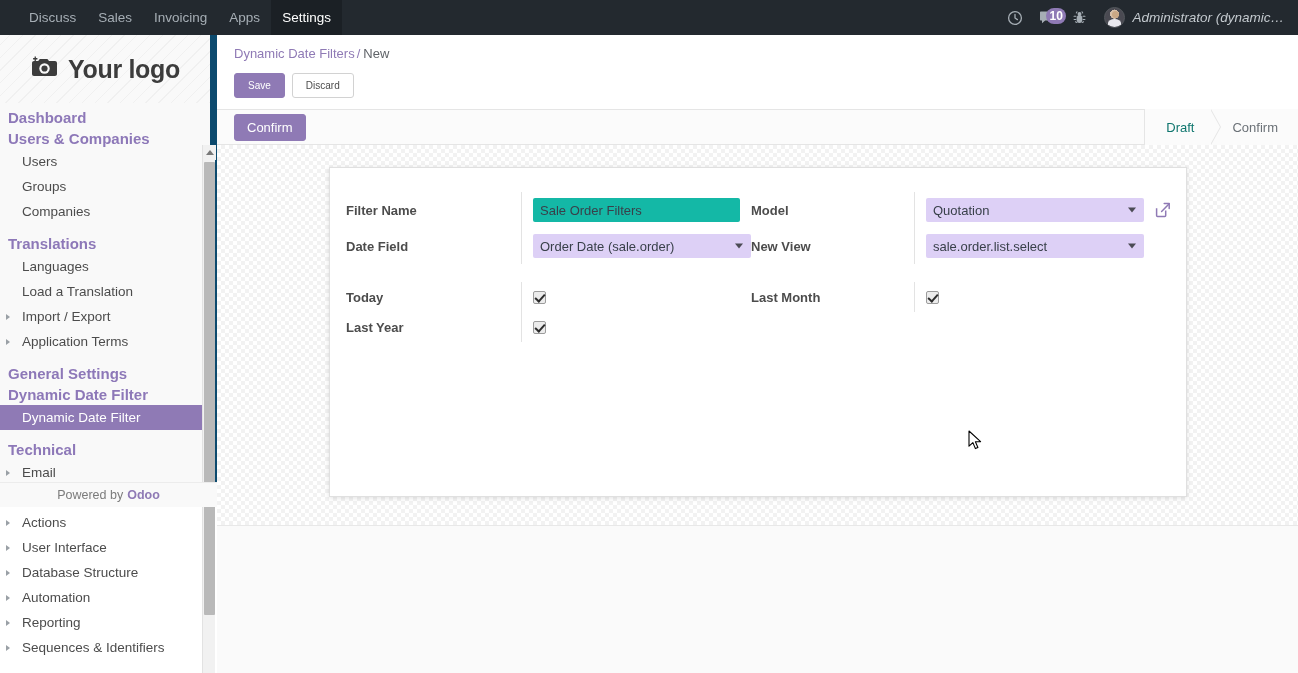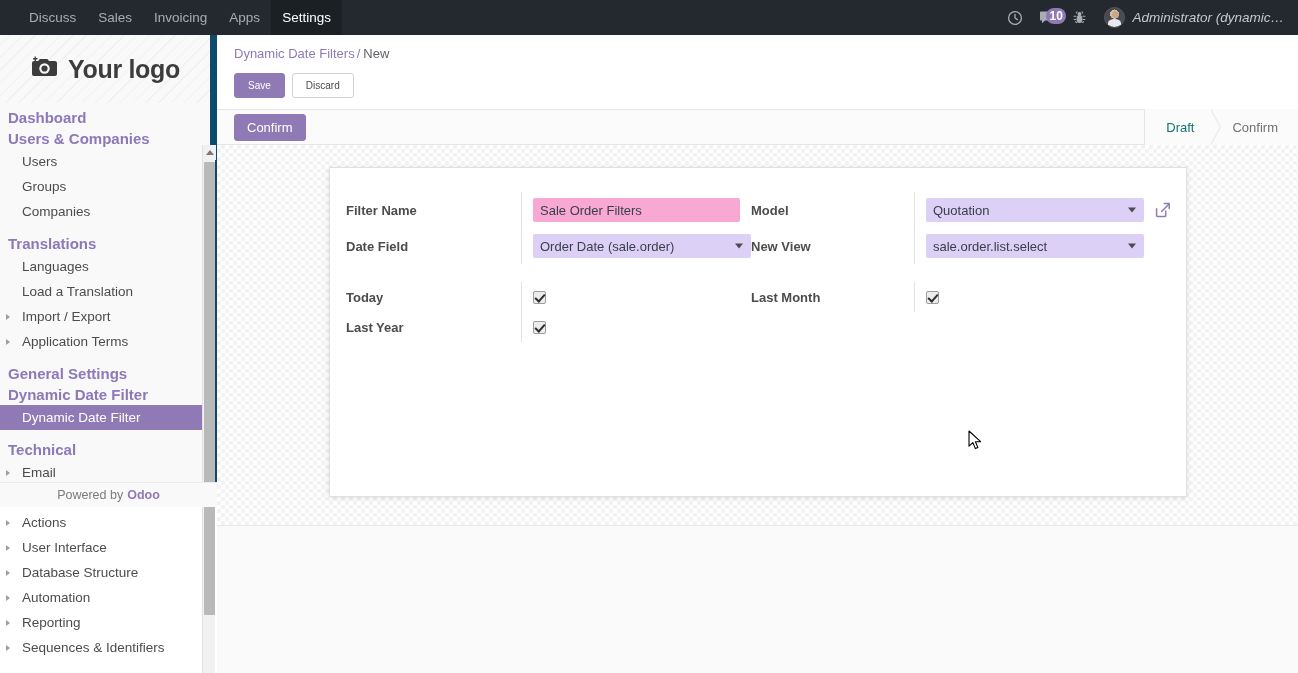--- a/index.html
+++ b/index.html
@@ -284,21 +284,21 @@
     padding-left: 0px;
   }
   .fld {
     display: flex; align-items: center;
     height: 36px;
     border-left: 1px solid #e3e3e3;
     padding-left: 11px;
   }
   .input-purple {
     width: 207px; height: 24px;
-    background: #f9a8d4;
+    background: #14b8a6;
     border: none; outline: none;
     font-family: "Liberation Sans", sans-serif;
     font-size: 13px;
     color: #39404a;
     padding: 0 7px;
     border-radius: 2px;
   }
   .select-purple {
     position: relative;
     width: 227px; height: 24px;

